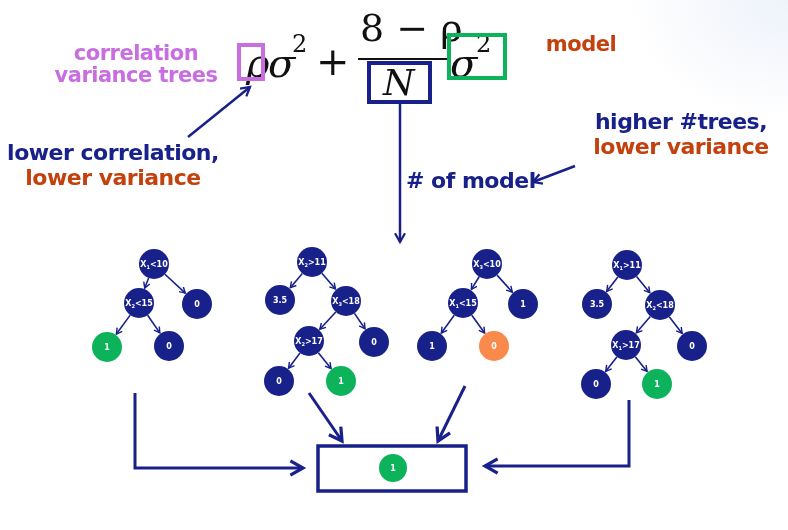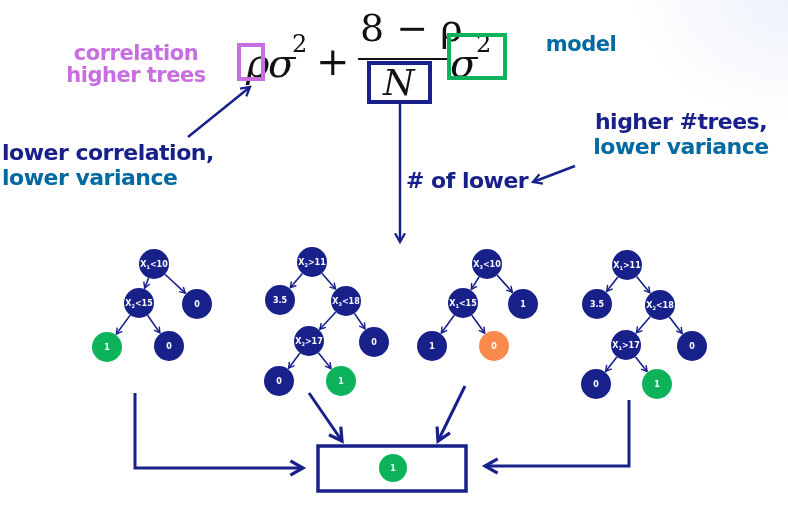--- a/index.html
+++ b/index.html
@@ -5,21 +5,21 @@
   html, body { margin: 0; padding: 0; }
   body {
     width: 788px; height: 530px; overflow: hidden; position: relative;
     background: radial-gradient(ellipse 160px 120px at 788px 0px, #eef3fb 0%, #f6f8fc 50%, #ffffff 100%);
     font-family: "Liberation Sans", sans-serif;
   }
   .abs { position: absolute; }
   .lbl { font-weight: bold; font-family: "DejaVu Sans", sans-serif; letter-spacing: -0.5px; }
   .purple { color: #c86ee0; }
   .navy { color: #18208a; }
-  .green { color: #0369a1; }
+  .green { color: #c2410c; }
   .math { font-family: "DejaVu Serif", serif; color: #111; position: absolute; }
   .it { font-style: italic; }
   svg { position: absolute; left: 0; top: 0; }
   .node-text { font-family: "DejaVu Sans", sans-serif; font-size: 8px; font-weight: bold; fill: #fff; }
   .sub { font-size: 5px; }
 </style>
 </head>
 <body>
 
 <div>
@@ -33,34 +33,34 @@
   <span class="math it" style="left:450px;top:40px;font-size:40px;">σ</span>
   <span class="math" style="left:476px;top:30px;font-size:24px;">2</span>
 </div>
 
 <div class="abs" style="left:237px;top:43px;width:28px;height:38px;border:4px solid #c86ee0;box-sizing:border-box;"></div>
 <div class="abs" style="left:367px;top:61px;width:65px;height:43px;border:4px solid #18208a;box-sizing:border-box;"></div>
 <div class="abs" style="left:447px;top:33px;width:60px;height:47px;border:4px solid #0db35a;box-sizing:border-box;"></div>
 
 <div class="abs lbl purple" style="left:46px;top:42px;width:180px;text-align:center;font-size:21px;line-height:22px;">
   <div>correlation</div>
-  <div>higher trees</div>
+  <div>variance trees</div>
 </div>
 <div class="abs lbl green" style="left:520px;top:32px;width:122px;text-align:center;font-size:21px;line-height:24px;">
   <div>model</div>
 </div>
-<div class="abs lbl" style="left:2px;top:140px;width:222px;text-align:left;font-size:22px;line-height:25px;">
+<div class="abs lbl" style="left:2px;top:140px;width:222px;text-align:center;font-size:22px;line-height:25px;">
   <div class="navy">lower correlation,</div>
   <div class="green">lower variance</div>
 </div>
 <div class="abs lbl" style="left:585px;top:109px;width:192px;text-align:center;font-size:22px;line-height:25px;">
   <div class="navy">higher #trees,</div>
   <div class="green">lower variance</div>
 </div>
-<div class="abs lbl navy" style="left:406px;top:168px;font-size:22px;white-space:nowrap;"># of lower</div>
+<div class="abs lbl navy" style="left:406px;top:168px;font-size:22px;white-space:nowrap;"># of model</div>
 
 <svg id="diagram" width="788" height="530">
   <defs>
     <marker id="ah" viewBox="0 0 10 10" refX="8" refY="5" markerWidth="5" markerHeight="5" orient="auto-start-reverse">
       <path d="M1,1 L8,5 L1,9" fill="none" stroke="#18208a" stroke-width="1.8"></path>
     </marker>
     <marker id="ahs" viewBox="0 0 10 10" refX="8" refY="5" markerWidth="6" markerHeight="6" orient="auto-start-reverse">
       <path d="M1,1 L8,5 L1,9" fill="none" stroke="#18208a" stroke-width="1.8"></path>
     </marker>
   </defs>

